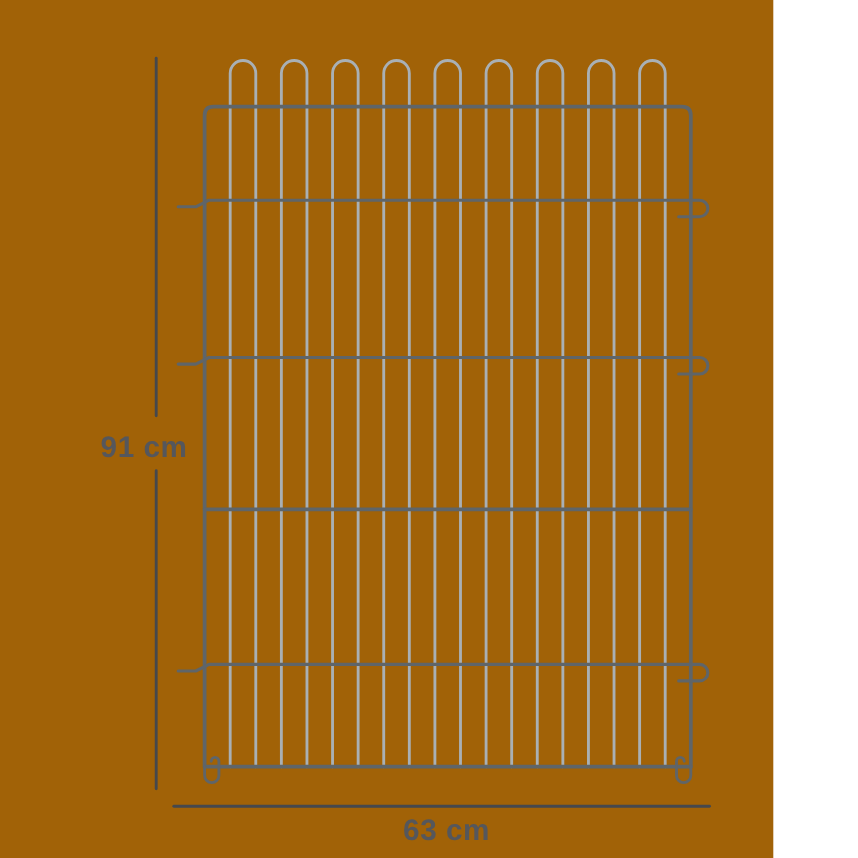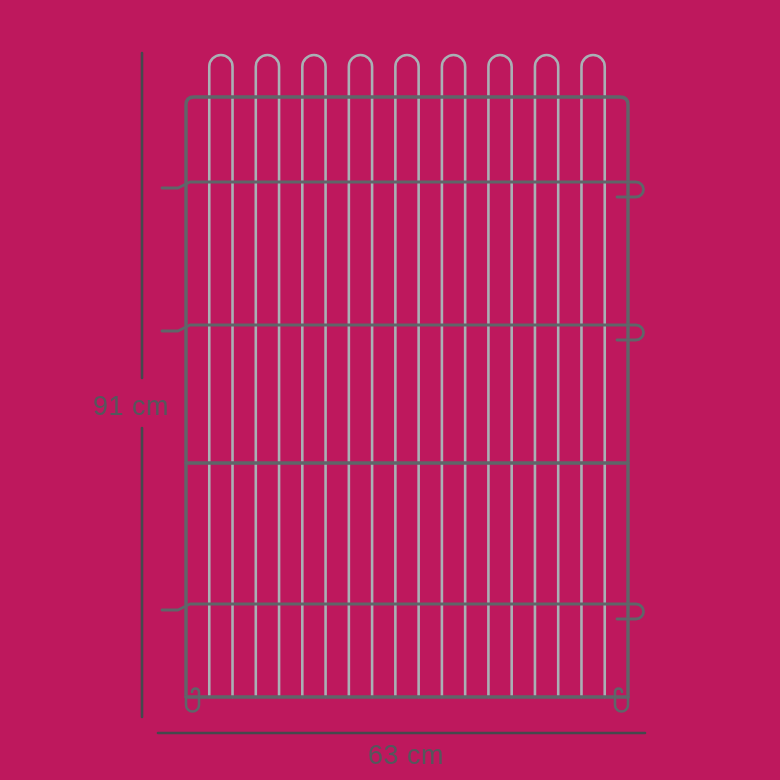--- a/index.html
+++ b/index.html
@@ -6,23 +6,24 @@
     margin: 0;
     padding: 0;
     background: #ffffff;
     width: 780px;
     height: 780px;
     overflow: hidden;
     font-family: "Liberation Sans", sans-serif;
   }
   .canvas {
     position: relative;
-    width: 780px;
+    width: 703px;
     height: 780px;
-    background: #be185d;
+    background: #a16207;
+    font-weight: bold;
   }
   svg { display: block; }
   .dim-label {
     font-family: "Liberation Sans", "DejaVu Sans", sans-serif;
     letter-spacing: 0.5px;
   }
 </style>
 </head>
 <body>
 

